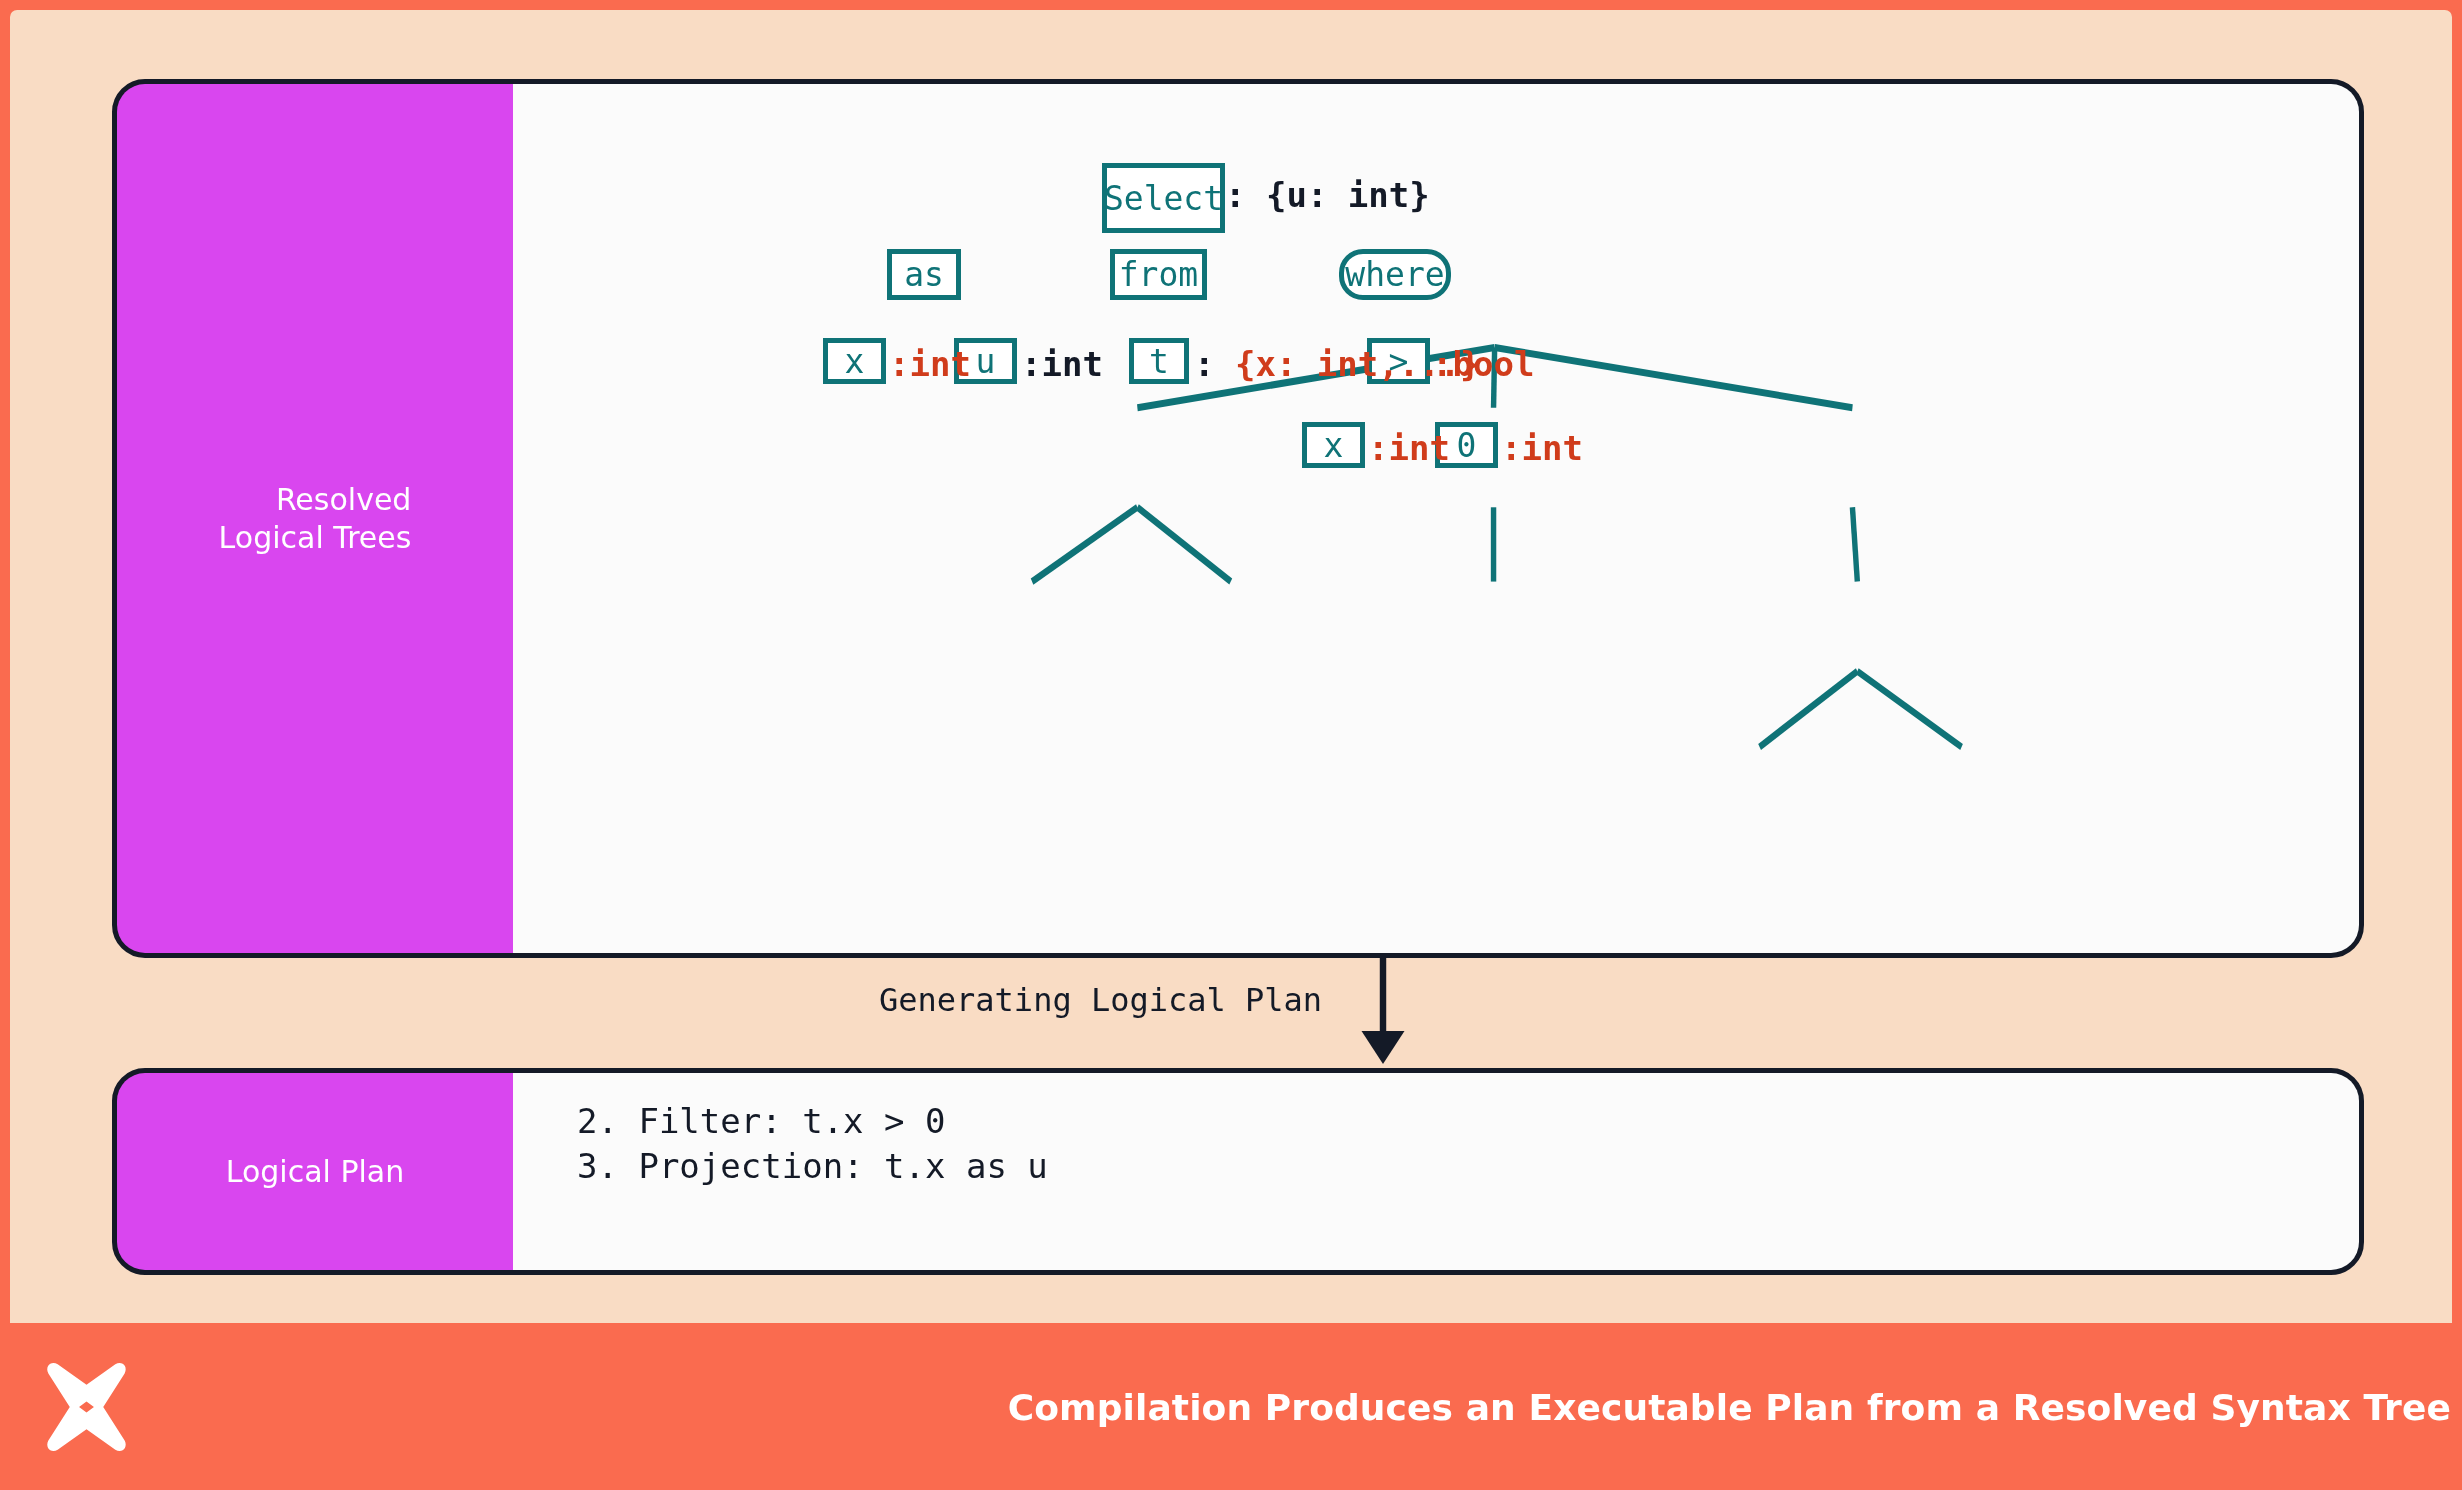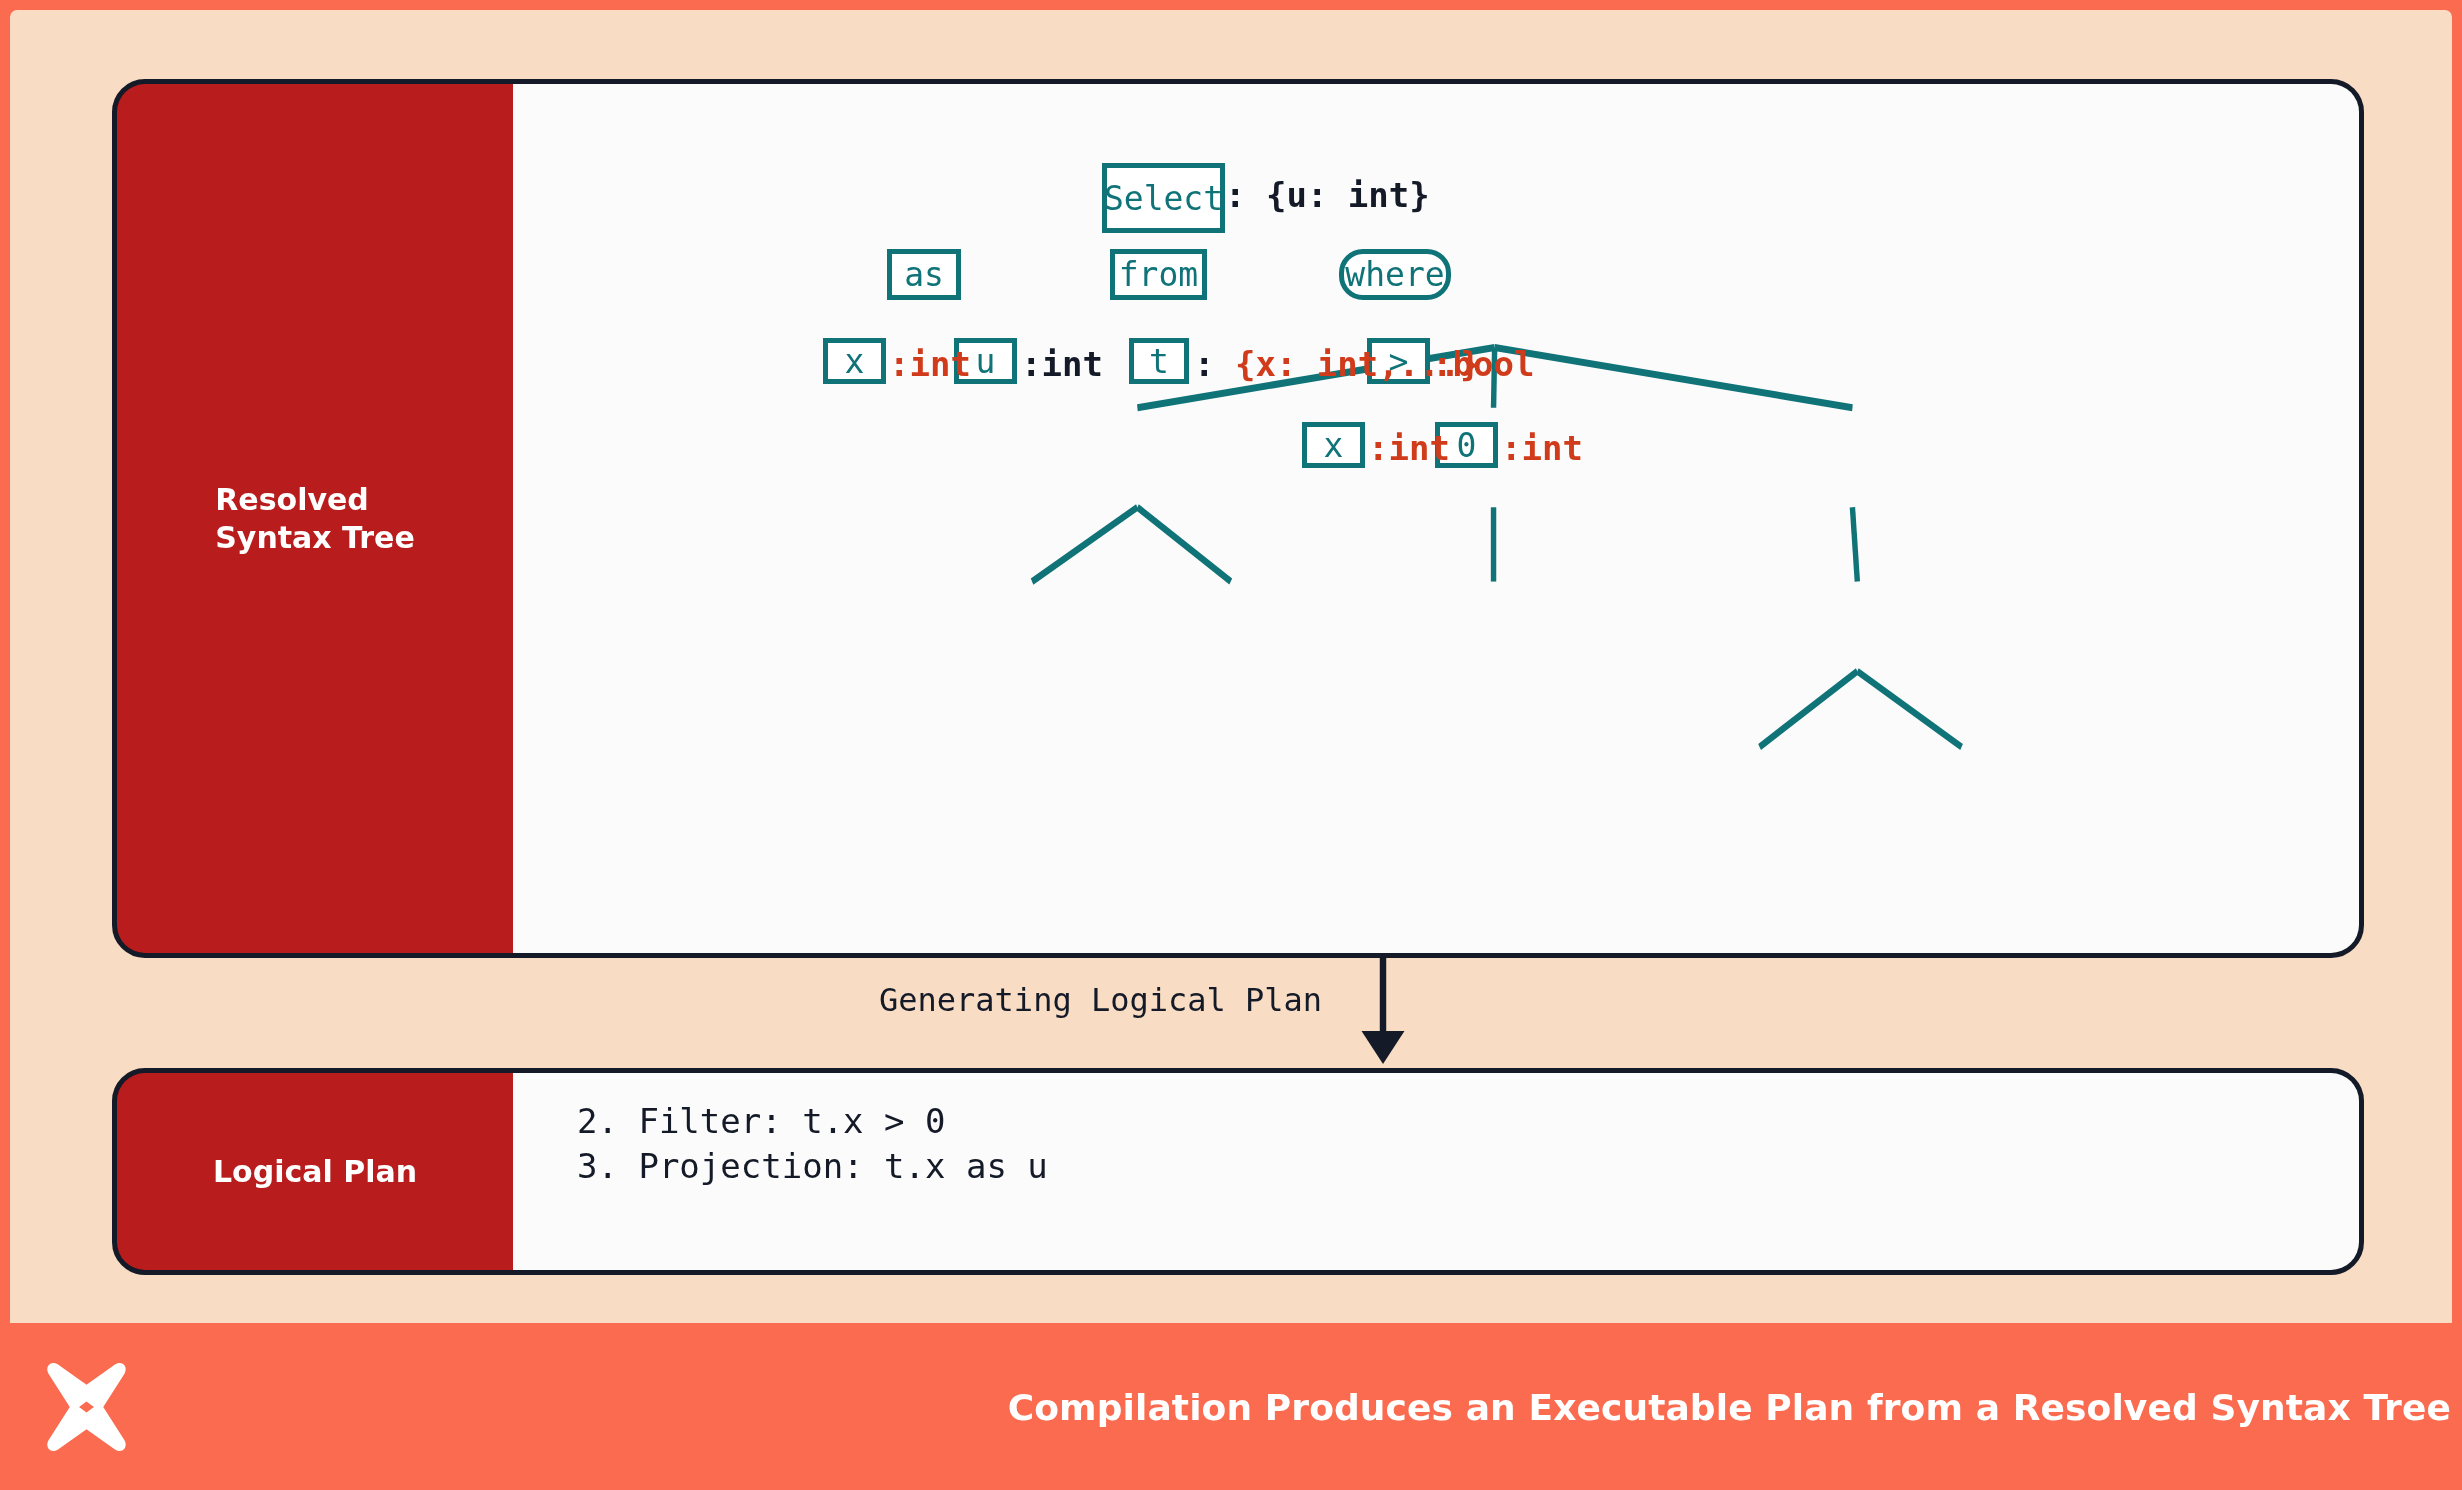--- a/index.html
+++ b/index.html
@@ -38,28 +38,28 @@
   .panel {
     position: absolute;
     display: flex;
     background: #141A27;
     border: 5.7px solid #141A27;
     border-radius: 33px;
     box-sizing: border-box;
     overflow: hidden;
   }
   .panel-label {
-    background: #b91c1c;
+    background: #d946ef;
     color: #FFFFFF;
     display: flex;
     align-items: center;
     justify-content: center;
-    text-align: left;
+    text-align: right;
     font-family: "DejaVu Sans", sans-serif;
-    font-weight: bold;
+    font-weight: normal;
     font-size: 30px;
     line-height: 1.25;
     flex: 0 0 auto;
     box-sizing: border-box;
   }
   .panel-body {
     background: #FBFBFB;
     flex: 1 1 auto;
     position: relative;
     box-sizing: border-box;
@@ -187,21 +187,21 @@
 <body>
 
 <div id="page">
 
   <div id="board">
 
     <div class="panel" id="panel-rst">
       <div class="panel-label">
         <span>
           <span>Resolved</span><br>
-          <span>Syntax Tree</span>
+          <span>Logical Trees</span>
         </span>
       </div>
       <div class="panel-body">
         <div id="tree-canvas">
           <svg id="tree-edges" viewBox="0 0 1700 620" preserveAspectRatio="none">
               <line x1="904" y1="188" x2="575" y2="231" stroke="#0F7377" stroke-width="5"></line>
               <line x1="904" y1="188" x2="903" y2="231" stroke="#0F7377" stroke-width="5"></line>
               <line x1="904" y1="188" x2="1233.5" y2="231" stroke="#0F7377" stroke-width="5"></line>
               <line x1="575" y1="302" x2="478" y2="355" stroke="#0F7377" stroke-width="5"></line>
               <line x1="575" y1="302" x2="661" y2="355" stroke="#0F7377" stroke-width="5"></line>

